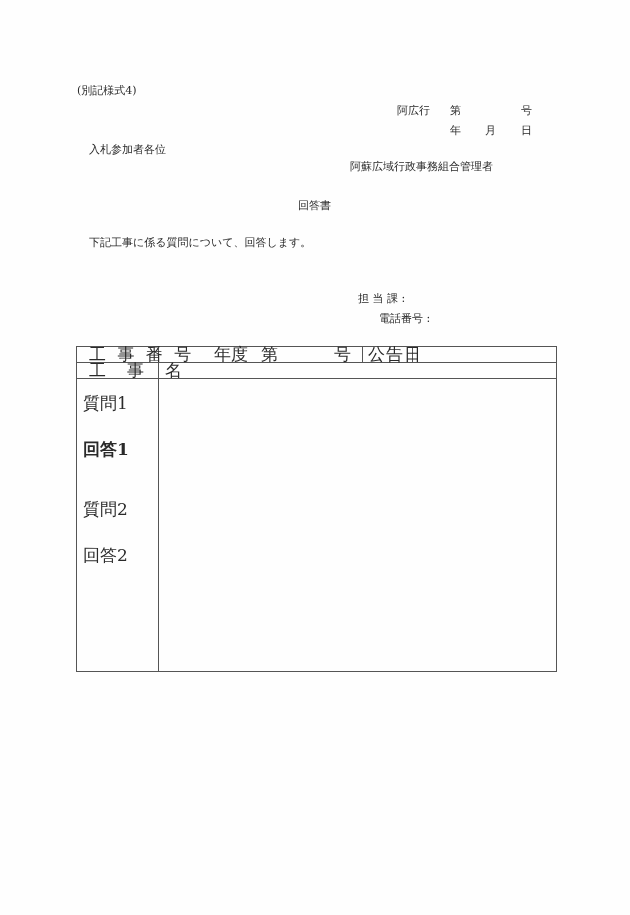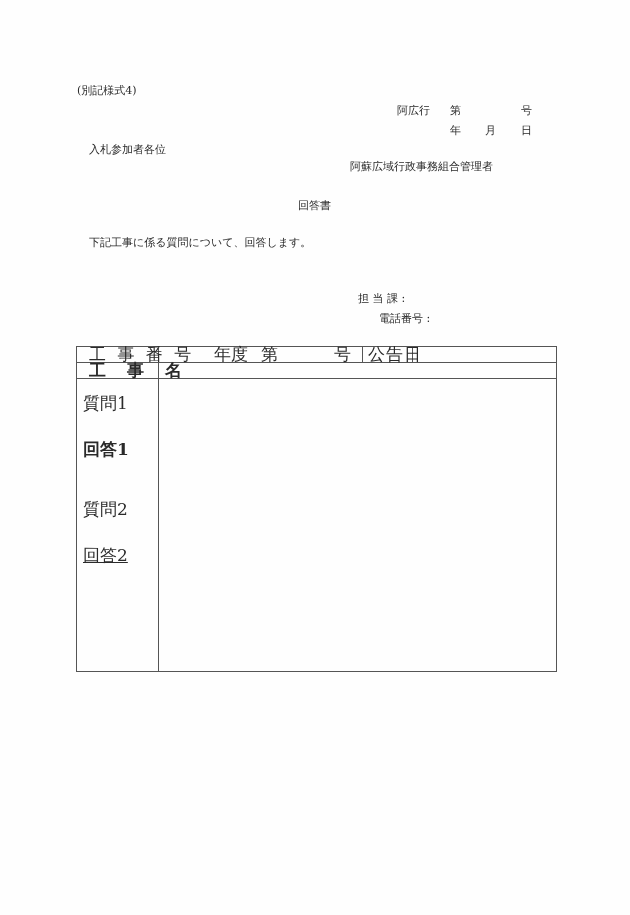--- a/index.html
+++ b/index.html
@@ -46,25 +46,25 @@
   <div class="line" style="left:362px; top:346px; width:1px; height:16px;"></div>
   <div class="line" style="left:412px; top:346px; width:1px; height:16px;"></div>
 
   <div class="cell-label" style="left:89px; top:347px; letter-spacing:3px;">工 事 番 号</div>
   <div class="cell-label" style="left:214px; top:347px;text-align:center;">年度</div>
   <div class="cell-label" style="left:261px; top:347px;">第</div>
   <div class="cell-label" style="left:334px; top:347px;">号</div>
   <div class="cell-label" style="left:368px; top:347px; letter-spacing:1px;">公告日</div>
   <div class="cell-label" style="left:416px; top:347px; width:136px; height:14px;"></div>
 
-  <div class="cell-label" style="left:89px; top:363px; letter-spacing:2px;font-weight:bold;">工　事　名</div>
+  <div class="cell-label" style="left:89px; top:363px; letter-spacing:2px;">工　事　名</div>
   <div class="cell-label" style="left:163px; top:363px; width:388px; height:14px;"></div>
 
   <div class="cell-label" style="left:83px; top:396px;">質問1</div>
   <div class="cell-label" style="left:83px; top:442px;font-weight:bold;">回答1</div>
   <div class="cell-label" style="left:83px; top:502px;">質問2</div>
-  <div class="cell-label" style="left:83px; top:548px;text-decoration:underline;">回答2</div>
+  <div class="cell-label" style="left:83px; top:548px;">回答2</div>
 
   <div class="cell-label" style="left:163px; top:396px; width:388px; height:14px;"></div>
   <div class="cell-label" style="left:163px; top:442px; width:388px; height:14px;"></div>
   <div class="cell-label" style="left:163px; top:502px; width:388px; height:14px;"></div>
   <div class="cell-label" style="left:163px; top:548px; width:388px; height:14px;"></div>
 </div>
 
 </body></html>

